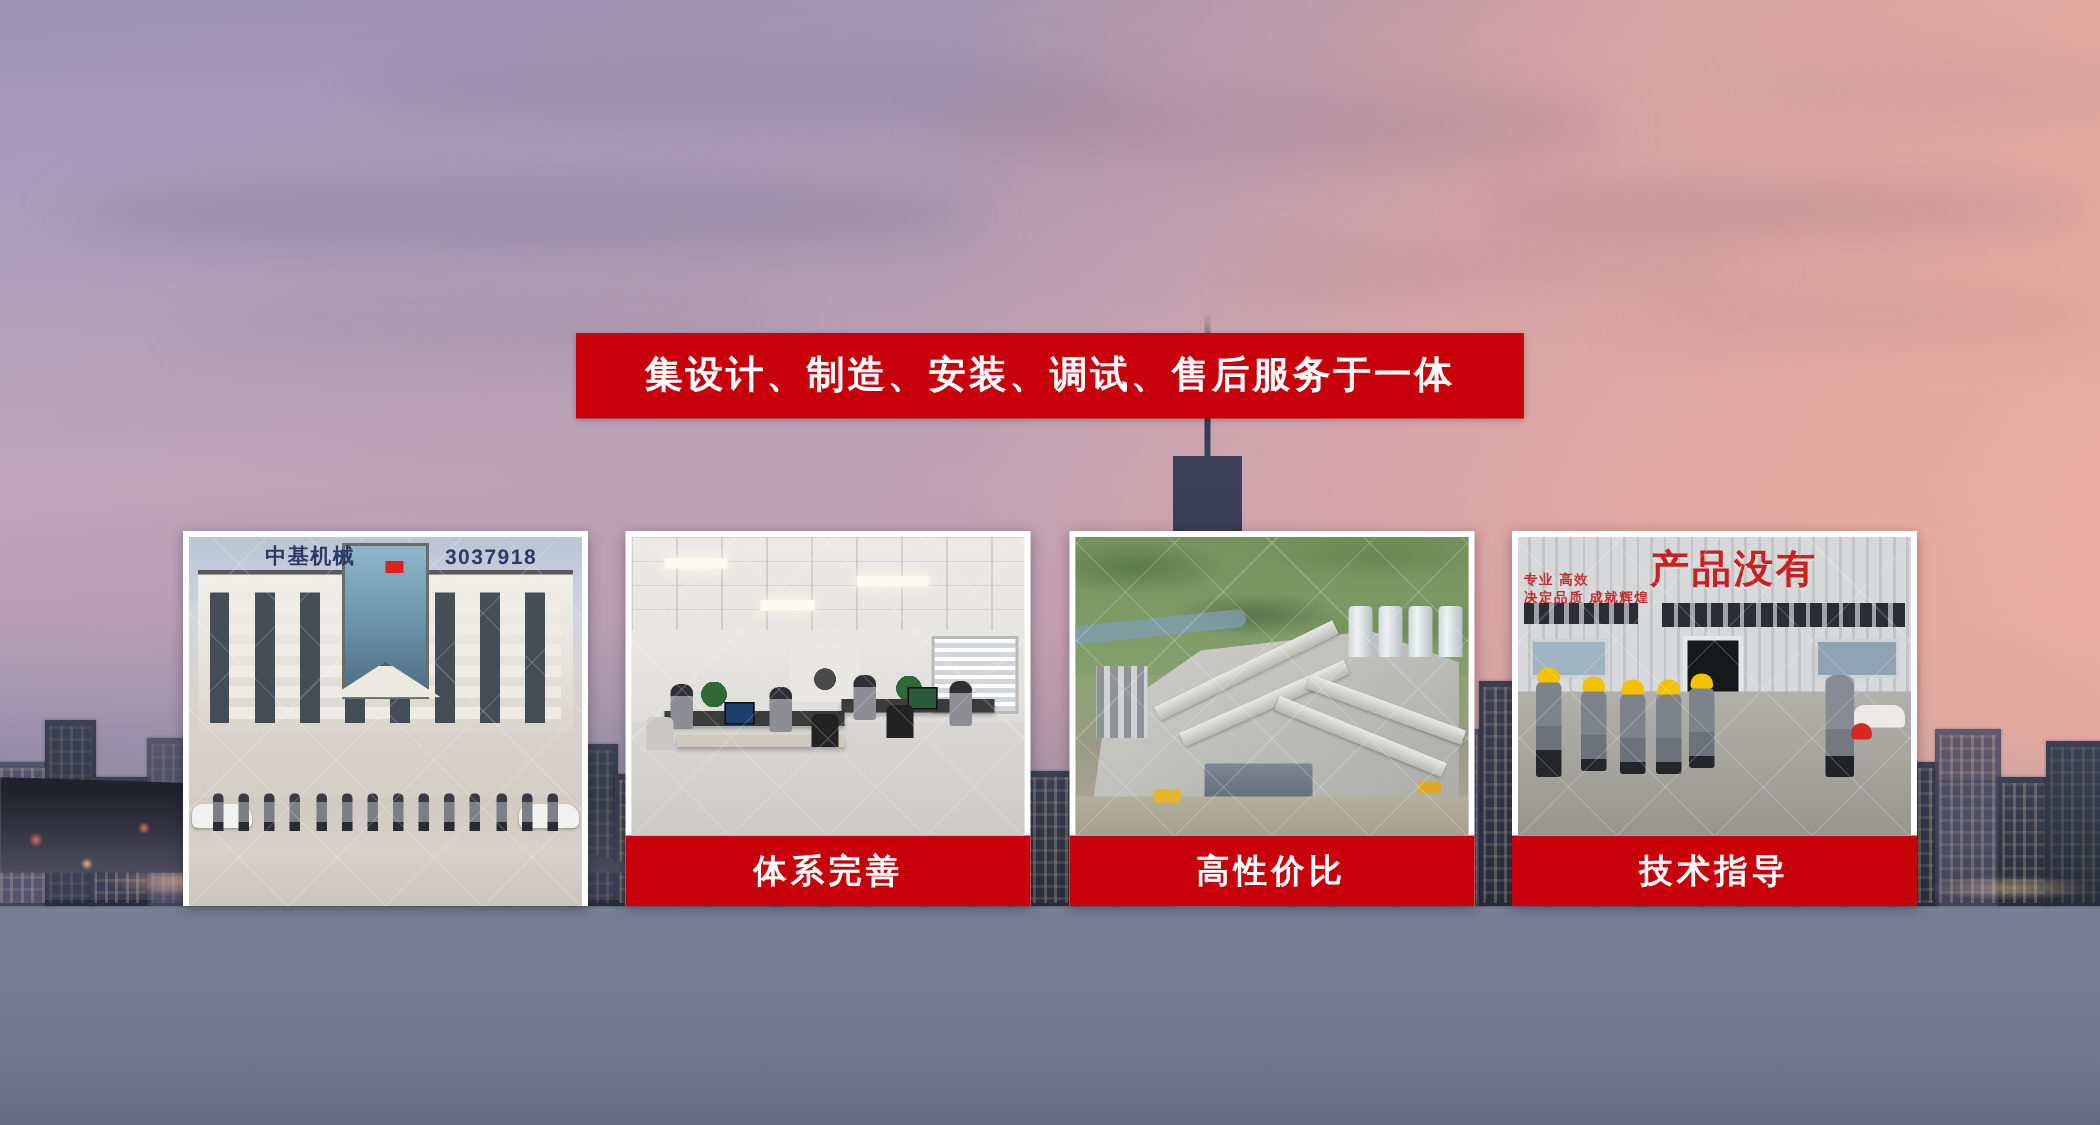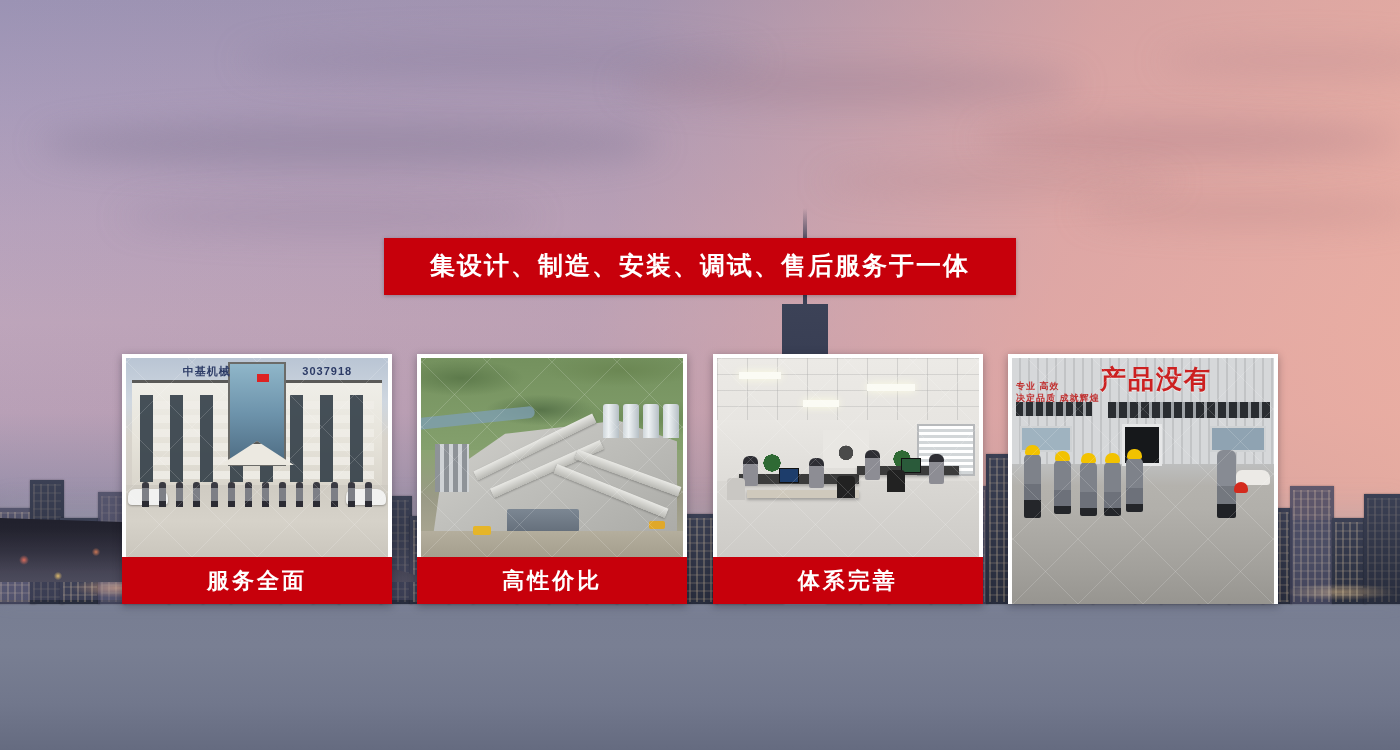--- a/index.html
+++ b/index.html
@@ -147,21 +147,21 @@
     font-size:64px;
     font-weight:700;
     letter-spacing:3px;
     line-height:1.08;
     text-shadow:3px 3px 0 rgba(60,50,70,.45), 5px 5px 10px rgba(40,30,50,.35);
     white-space:nowrap;
   }
 
   
   .subbar-wrap {
-    position:absolute; left:0; right:0; top:238px;
+    position:absolute; left:0; right:0; top:222px;
     display:flex; justify-content:center;
   }
   .subbar {
     background:#c7000b;
     color:#ffffff;
     font-size:25px;
     font-weight:700;
     letter-spacing:2px;
     padding:11px 46px 13px;
     white-space:nowrap;
@@ -225,21 +225,21 @@
     z-index:2;
   }
   .p1 .pediment {
     position:absolute; left:50%; transform:translateX(-50%); bottom:-1px; width:74px; height:24px;
     background:#ece9e1; border-top:3px solid #5a5a58; z-index:3;
     clip-path:polygon(0 100%, 50% 0, 100% 100%);
   }
   .p1 .signrow {
     position:absolute; left:0; right:0; top:6px; height:14px; z-index:4;
     display:flex; align-items:center; justify-content:space-around;
-    font-size:11px; font-weight:700; color:#2c3b66; letter-spacing:1px;margin-left:21px;
+    font-size:14px; font-weight:700; color:#2c3b66; letter-spacing:1px;margin-left:21px;
   }
   .p1 .plaza {
     position:absolute; left:0; right:0; bottom:0; height:72px;
     background:linear-gradient(180deg,#cfcbc2 0%,#d6d2c9 50%,#cac6bd 100%);
   }
   .p1 .staff {
     position:absolute; left:16px; right:16px; bottom:50px; height:28px;
     display:flex; justify-content:space-between; align-items:flex-end;
   }
   .p1 .staff i {
@@ -495,43 +495,20 @@
             <i></i>
             <i></i>
             <i></i>
             <i></i>
             <i></i>
             <i></i>
             <i></i>
             <i></i>
         </div>
       </div>
-      <div class="cap">服务全面</div>
-    </div>
-
-    <div class="card">
-      <div class="photo p2">
-        <div class="fields"></div>
-        <div class="river"></div>
-        <div class="plant"></div>
-        <div class="stack"></div>
-        <div class="silo s1"></div>
-        <div class="silo s2"></div>
-        <div class="silo s3"></div>
-        <div class="silo s4"></div>
-        <div class="conv cv1"></div>
-        <div class="conv cv2"></div>
-        <div class="conv cv3"></div>
-        <div class="conv cv4"></div>
-        <div class="shed"></div>
-        <div class="yard"></div>
-        <div class="dig"></div>
-        <div class="dig2"></div>
-      </div>
-      <div class="cap">高性价比</div>
     </div>
 
     <div class="card">
       <div class="photo p3">
         <div class="ceil"></div>
         <div class="lamp l1"></div>
         <div class="lamp l2"></div>
         <div class="lamp l3"></div>
         <div class="wall"></div>
         <div class="logo"></div>
@@ -546,20 +523,42 @@
         <div class="mon m2"></div>
         <div class="person pr1"></div>
         <div class="person pr2"></div>
         <div class="person pr3"></div>
         <div class="person pr4"></div>
         <div class="chair ch1"></div>
         <div class="chair ch2"></div>
         <div class="chair ch3"></div>
       </div>
       <div class="cap">体系完善</div>
+    </div>
+
+    <div class="card">
+      <div class="photo p2">
+        <div class="fields"></div>
+        <div class="river"></div>
+        <div class="plant"></div>
+        <div class="stack"></div>
+        <div class="silo s1"></div>
+        <div class="silo s2"></div>
+        <div class="silo s3"></div>
+        <div class="silo s4"></div>
+        <div class="conv cv1"></div>
+        <div class="conv cv2"></div>
+        <div class="conv cv3"></div>
+        <div class="conv cv4"></div>
+        <div class="shed"></div>
+        <div class="yard"></div>
+        <div class="dig"></div>
+        <div class="dig2"></div>
+      </div>
+      <div class="cap">高性价比</div>
     </div>
 
     <div class="card">
       <div class="photo p4">
         <div class="factwall"></div>
         <div class="slogan">产品没有</div>
         <div class="slogansm">专业 高效<br>决定品质 成就辉煌</div>
         <div class="stripwin2"></div>
         <div class="stripwin"></div>
         <div class="winL"></div>
@@ -578,16 +577,17 @@
           </div>
         <div class="worker w4">
             <span class="helm"></span>
           </div>
         <div class="worker w5">
             <span class="helm"></span>
           </div>
         <div class="boss"></div>
         <div class="redhat"></div>
       </div>
+      <div class="cap">技术指导</div>
     </div>
 
   </div>
 </div>
 
 </body></html>

